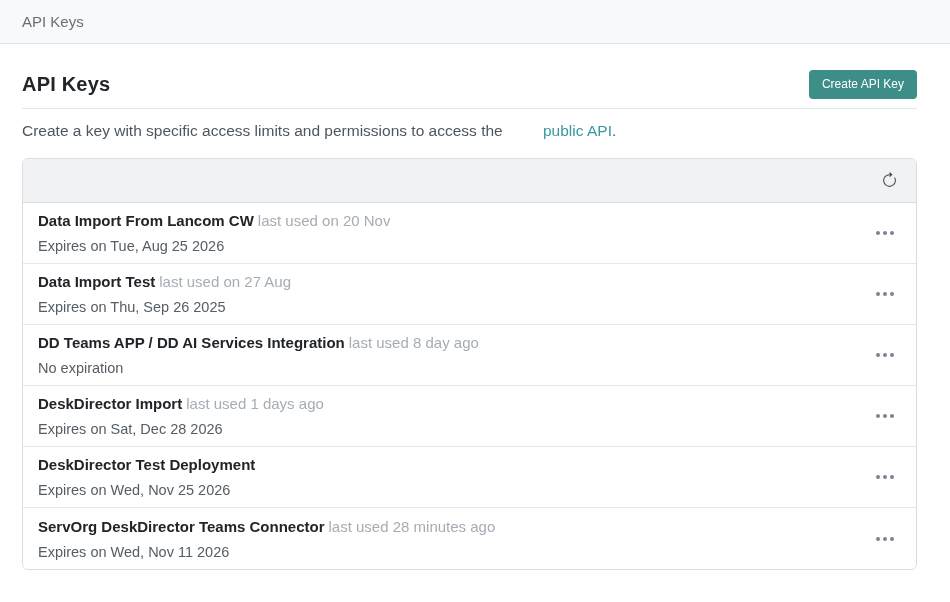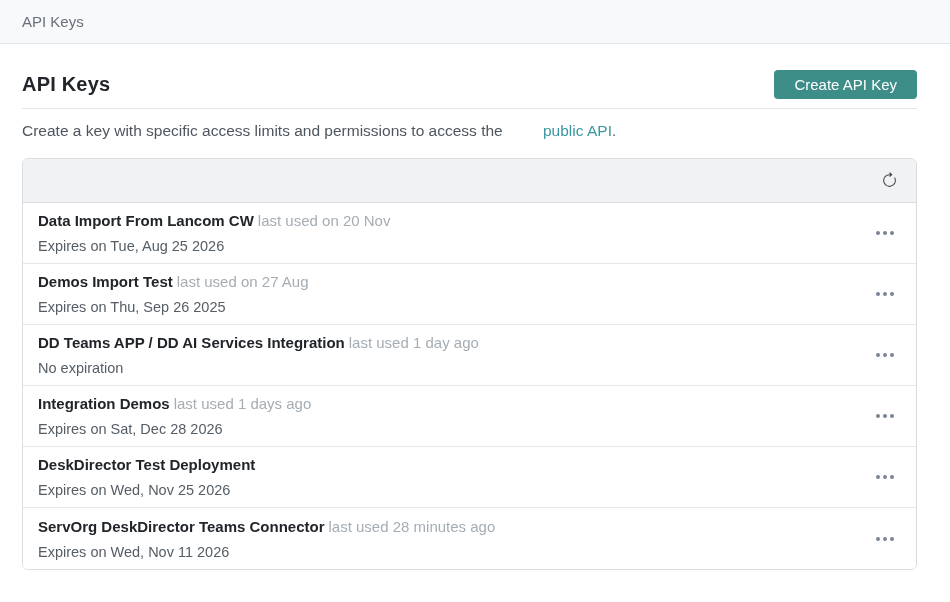--- a/index.html
+++ b/index.html
@@ -36,22 +36,22 @@
     font-weight: 700;
     color: #22262b;
     letter-spacing: 0.2px;
   }
   .btn-create {
     background: #3d8d88;
     color: #ffffff;
     border: none;
     border-radius: 4px;
     font-family: inherit;
-    font-size: 15px;
-    padding: 6px 20px;
+    font-size: 12px;
+    padding: 6px 13px;
     line-height: 17px;
     cursor: pointer;
   }
   .title-rule {
     border: none;
     border-top: 1px solid #e3e6e9;
     margin-top: 9px;
   }
   .page-desc {
     margin-top: 12px;
@@ -167,53 +167,53 @@
                 <circle cx="3" cy="3" r="2"></circle>
                 <circle cx="10" cy="3" r="2"></circle>
                 <circle cx="17" cy="3" r="2"></circle>
               </svg>
             </span>
           </button>
         </div>
 
         <div class="row">
           <div class="row-text">
-            <div class="row-line1"><span class="key-name">Demos Import Test</span><span class="key-lastused">last used on 27 Aug</span></div>
+            <div class="row-line1"><span class="key-name">Data Import Test</span><span class="key-lastused">last used on 27 Aug</span></div>
             <div class="key-expiry">Expires on Thu, Sep 26 2025</div>
           </div>
           <button class="icon-btn menu-btn" aria-label="Actions">
             <span style="display:flex;">
               <svg width="20" height="6" viewBox="0 0 20 6" xmlns="http://www.w3.org/2000/svg" fill="#7a8494">
                 <circle cx="3" cy="3" r="2"></circle>
                 <circle cx="10" cy="3" r="2"></circle>
                 <circle cx="17" cy="3" r="2"></circle>
               </svg>
             </span>
           </button>
         </div>
 
         <div class="row">
           <div class="row-text">
-            <div class="row-line1"><span class="key-name">DD Teams APP / DD AI Services Integration</span><span class="key-lastused">last used 1 day ago</span></div>
+            <div class="row-line1"><span class="key-name">DD Teams APP / DD AI Services Integration</span><span class="key-lastused">last used 8 day ago</span></div>
             <div class="key-expiry">No expiration</div>
           </div>
           <button class="icon-btn menu-btn" aria-label="Actions">
             <span style="display:flex;">
               <svg width="20" height="6" viewBox="0 0 20 6" xmlns="http://www.w3.org/2000/svg" fill="#7a8494">
                 <circle cx="3" cy="3" r="2"></circle>
                 <circle cx="10" cy="3" r="2"></circle>
                 <circle cx="17" cy="3" r="2"></circle>
               </svg>
             </span>
           </button>
         </div>
 
         <div class="row">
           <div class="row-text">
-            <div class="row-line1"><span class="key-name">Integration Demos</span><span class="key-lastused">last used 1 days ago</span></div>
+            <div class="row-line1"><span class="key-name">DeskDirector Import</span><span class="key-lastused">last used 1 days ago</span></div>
             <div class="key-expiry">Expires on Sat, Dec 28 2026</div>
           </div>
           <button class="icon-btn menu-btn" aria-label="Actions">
             <span style="display:flex;">
               <svg width="20" height="6" viewBox="0 0 20 6" xmlns="http://www.w3.org/2000/svg" fill="#7a8494">
                 <circle cx="3" cy="3" r="2"></circle>
                 <circle cx="10" cy="3" r="2"></circle>
                 <circle cx="17" cy="3" r="2"></circle>
               </svg>
             </span>

